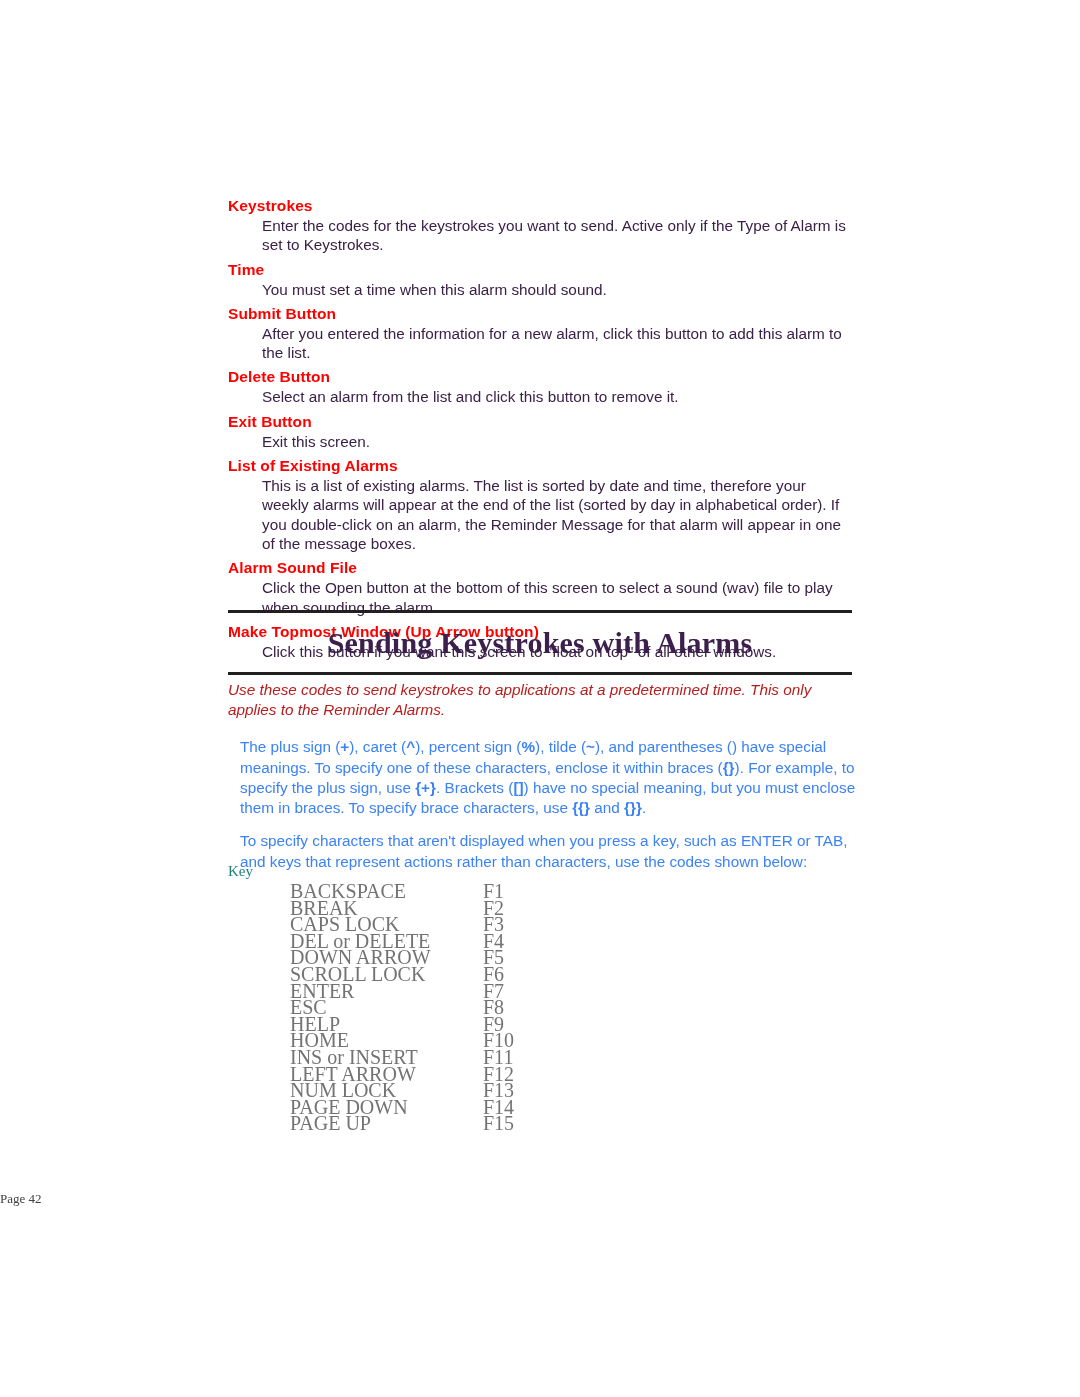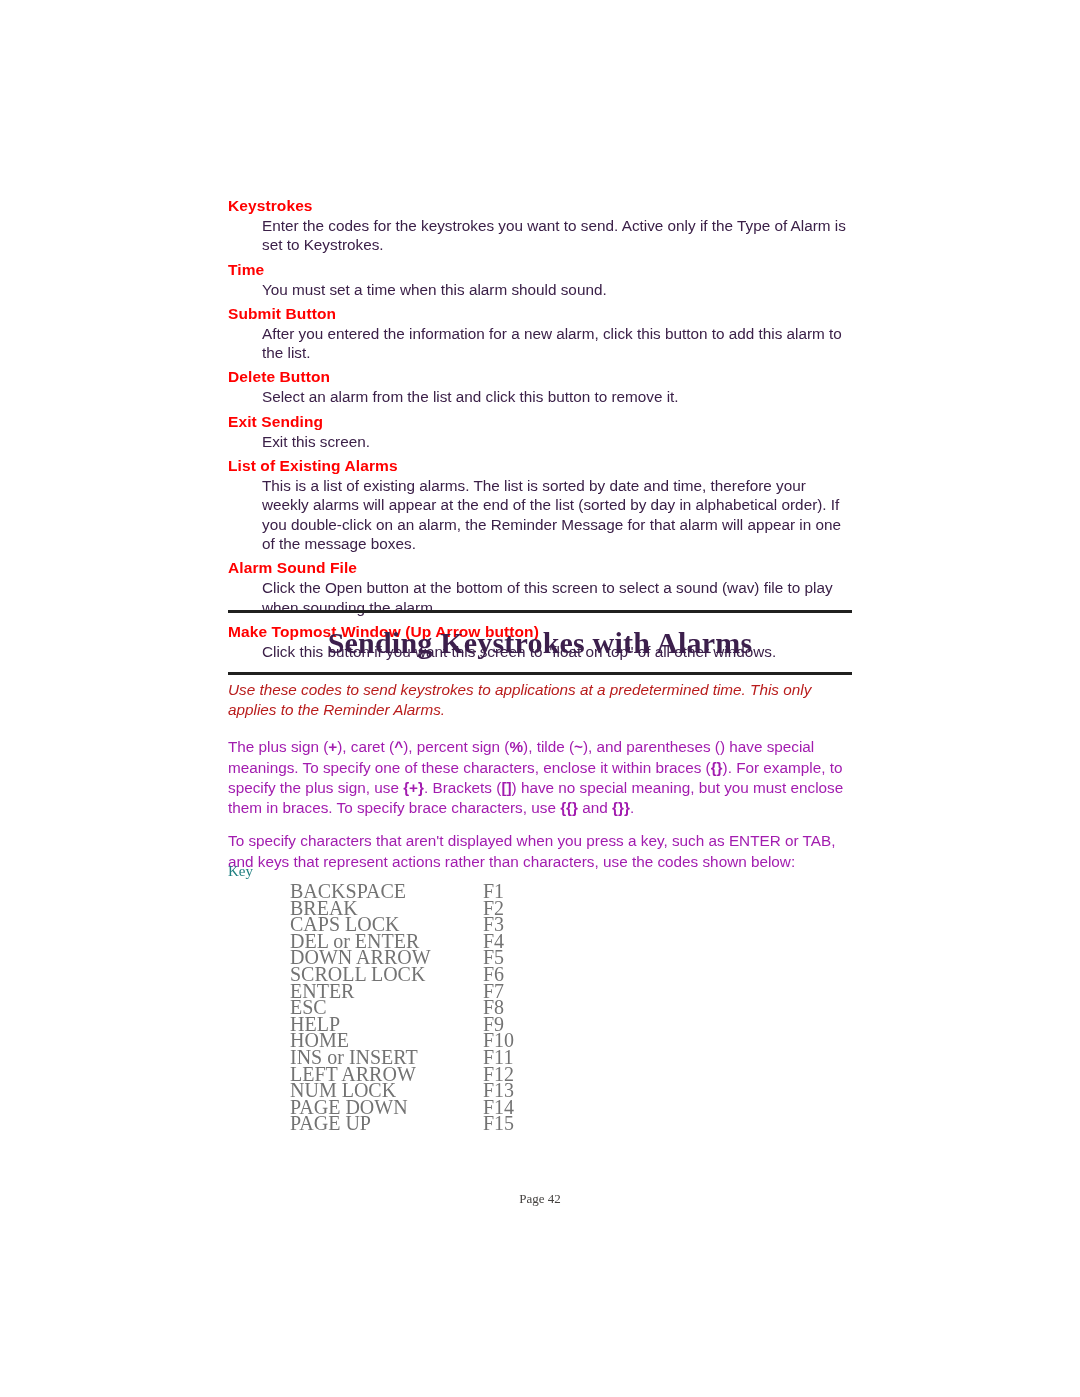--- a/index.html
+++ b/index.html
@@ -86,25 +86,25 @@
     top: 665px;
     width: 620px;
     font-size: 15.3px;
     line-height: 20px;
     font-style: italic;
     color: #b91c1c;
   }
 
   .body-para {
     position: absolute;
-    left: 228px;
+    left: 240px;
     width: 624px;
     font-size: 15.3px;
     line-height: 20.2px;
-    color: #a21caf;
+    color: #3b82f6;
   }
   .body-para b { font-weight: bold; }
 
   #para-codes { top: 722px; }
   #para-specify { top: 816px; }
 
   
   .key-table {
     position: absolute;
     left: 228px;
@@ -138,21 +138,21 @@
     width: 80px;
     white-space: nowrap;
   }
 
   
   .page-footer {
     position: absolute;
     left: 0;
     top: 1191px;
     width: 1080px;
-    text-align: center;
+    text-align: left;
     font-family: "Liberation Serif", serif;
     font-size: 13px;
     color: #44413f;
   }
 </style>
 </head>
 <body>
 
 <div class="page">
 
@@ -176,21 +176,21 @@
     </div>
     <div class="gap-s"></div>
 
     <div>
       <p class="ref-term"><span>Delete Button</span><span class="term-note"></span></p>
       <p class="ref-desc">Select an alarm from the list and click this button to remove it.</p>
     </div>
     <div class="gap-s"></div>
 
     <div>
-      <p class="ref-term"><span>Exit Sending</span><span class="term-note"></span></p>
+      <p class="ref-term"><span>Exit Button</span><span class="term-note"></span></p>
       <p class="ref-desc">Exit this screen.</p>
     </div>
     <div class="gap-s"></div>
 
     <div>
       <p class="ref-term"><span>List of Existing Alarms</span><span class="term-note"></span></p>
       <p class="ref-desc">This is a list of existing alarms.  The list is sorted by date and time, therefore your weekly alarms will appear at the end of the list (sorted by day in alphabetical order).  If you double-click on an alarm, the Reminder Message for that alarm will appear in one of the message boxes.</p>
     </div>
     <div class="gap-s"></div>
 
@@ -228,21 +228,21 @@
     </div>
     <div class="key-row">
       <span class="key-name">BREAK</span>
       <span class="key-fn">F2</span>
     </div>
     <div class="key-row">
       <span class="key-name">CAPS LOCK</span>
       <span class="key-fn">F3</span>
     </div>
     <div class="key-row">
-      <span class="key-name">DEL or ENTER</span>
+      <span class="key-name">DEL or DELETE</span>
       <span class="key-fn">F4</span>
     </div>
     <div class="key-row">
       <span class="key-name">DOWN ARROW</span>
       <span class="key-fn">F5</span>
     </div>
     <div class="key-row">
       <span class="key-name">SCROLL LOCK</span>
       <span class="key-fn">F6</span>
     </div>

